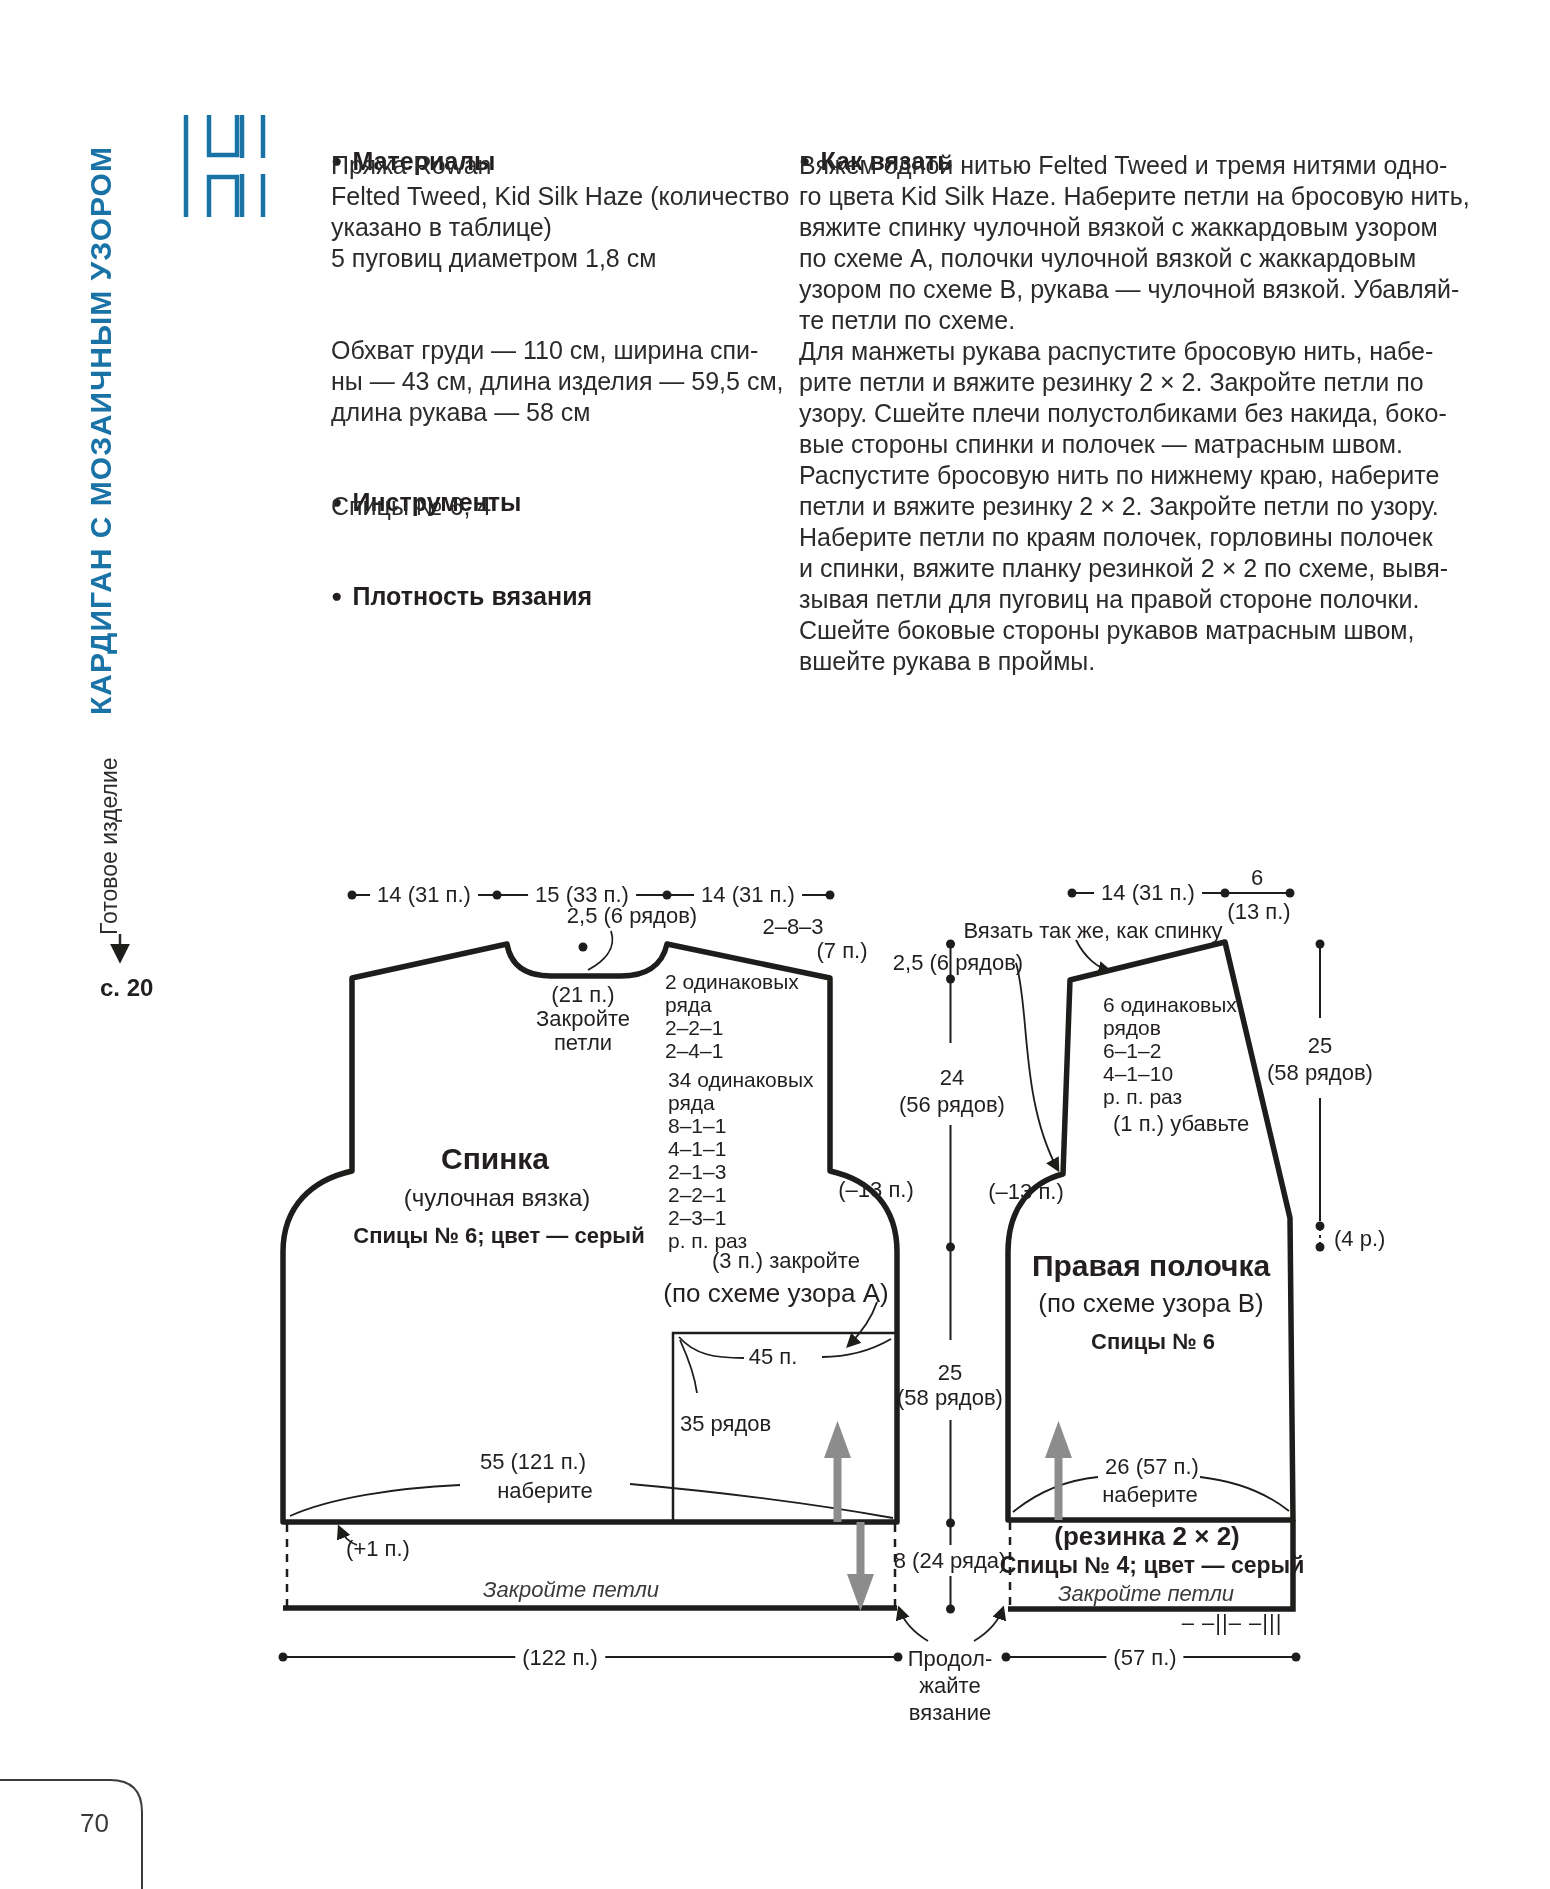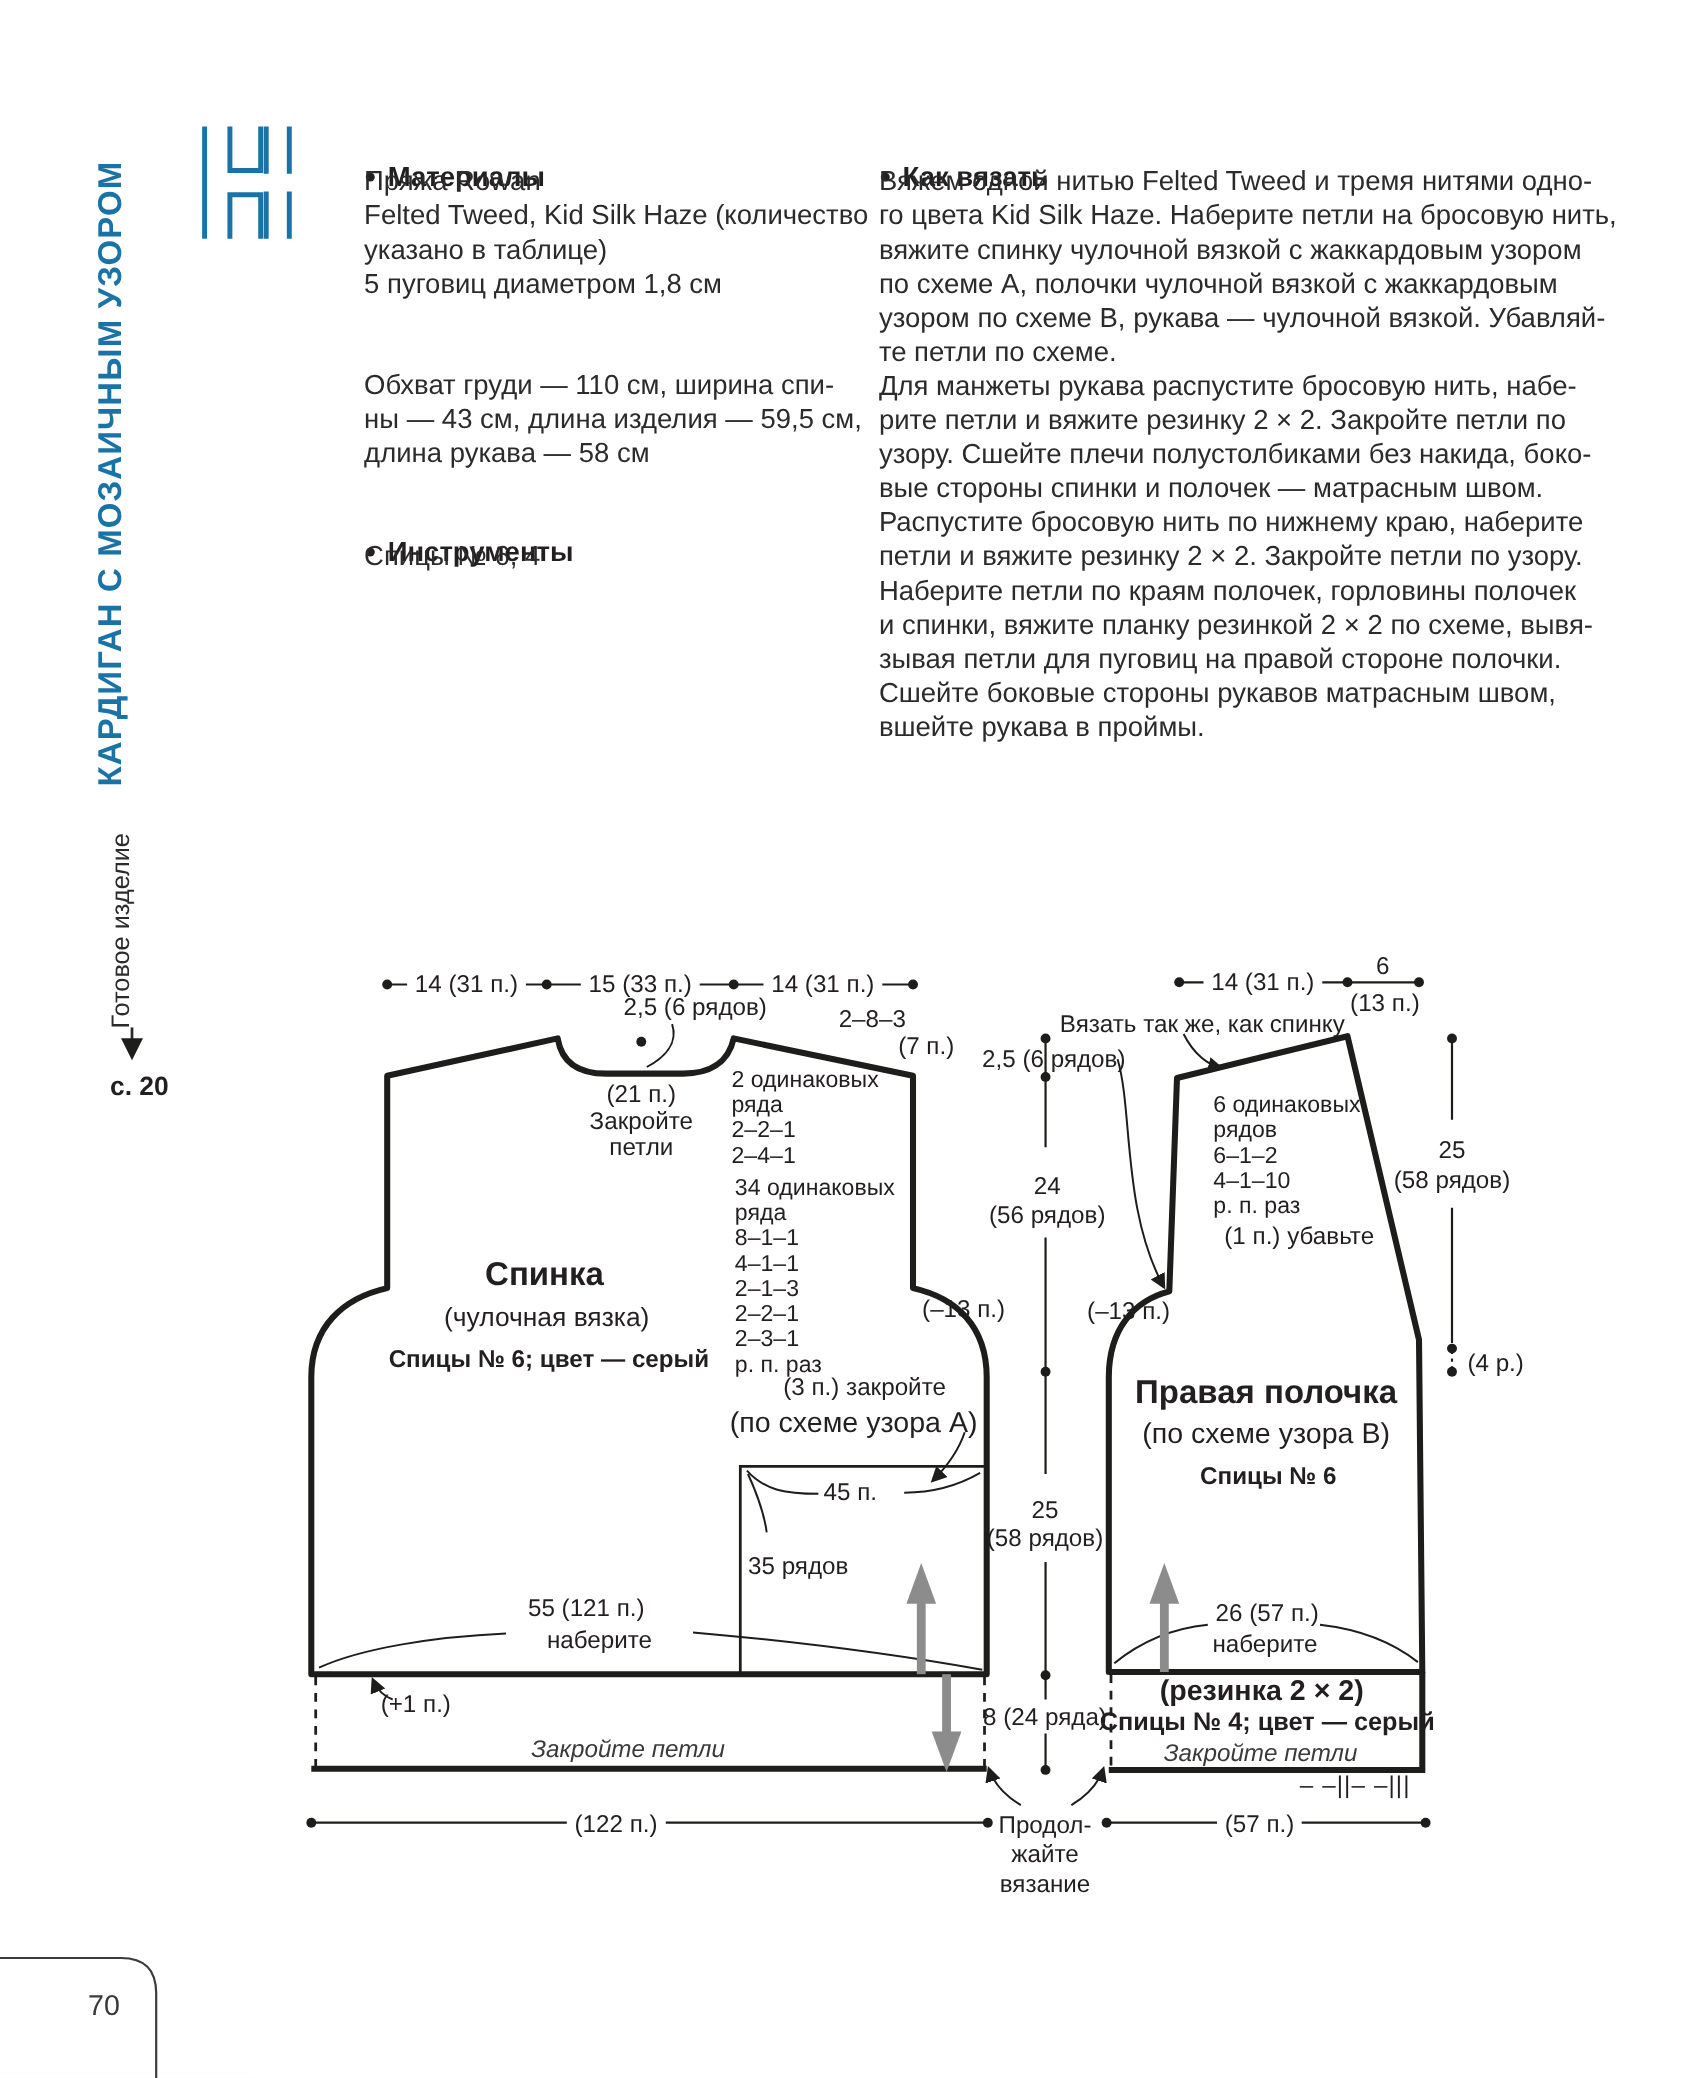--- a/index.html
+++ b/index.html
@@ -150,20 +150,23 @@
 
   <div class="bodytext" style="left:331px;top:335px">Обхват груди — 110 см, ширина спи-
 ны — 43 см, длина изделия — 59,5 см,
 длина рукава — 58 см</div>
 
   <div class="heading" style="left:331px;top:459px">
     <span class="bullet">●</span><span>Инструменты</span>
   </div>
   <div class="bodytext" style="left:331px;top:491px">Спицы № 6, 4</div>
 
+  <div class="heading" style="left:331px;top:553px">
+    <span class="bullet">●</span><span>Плотность вязания</span>
+  </div>
 
   <div class="heading" style="left:799px;top:118px">
     <span class="bullet">●</span><span>Как вязать</span>
   </div>
   <div class="bodytext" style="left:799px;top:150px">Вяжем одной нитью Felted Tweed и тремя нитями одно-
 го цвета Kid Silk Haze. Наберите петли на бросовую нить,
 вяжите спинку чулочной вязкой с жаккардовым узором
 по схеме А, полочки чулочной вязкой с жаккардовым
 узором по схеме В, рукава — чулочной вязкой. Убавляй-
 те петли по схеме.

